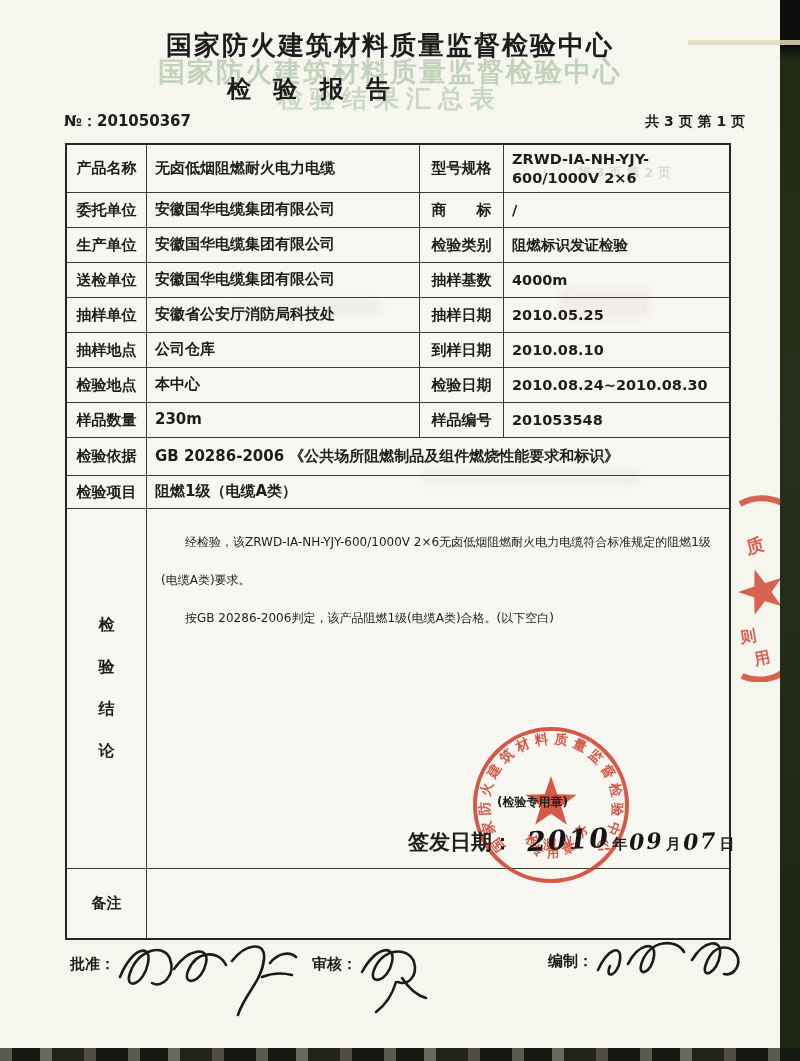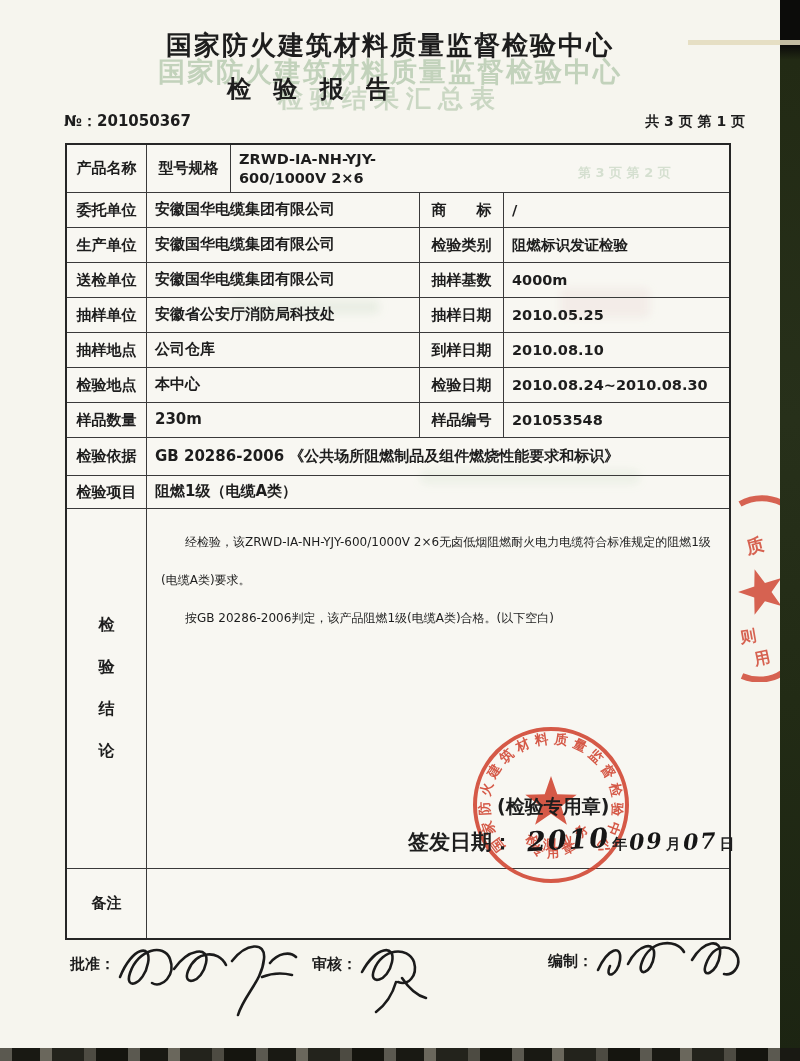--- a/index.html
+++ b/index.html
@@ -52,21 +52,21 @@
     font-size:15px; font-weight:600; line-height:1.3; }
   .lc2 { width:84px; flex:0 0 84px; display:flex; align-items:center; justify-content:center;
     font-size:15px; font-weight:bold; border-right:1px solid #3a3a3a; border-left:1px solid #3a3a3a; }
   .vc2 { width:226px; flex:0 0 226px; display:flex; align-items:center; padding:17px 8px;
     font-size:14.5px; font-weight:600; line-height:1.3; }
   .conc-label { flex-direction:column; justify-content:center; gap:21px; font-size:16px; }
   .conc-body { position:relative; display:block; padding:14px 14px 0 14px; }
   .conc-body p { text-indent:2em; font-size:12px; font-weight:400; line-height:38px; }
   
   .stamp { position:absolute; left:468px; top:722px; width:166px; height:166px; z-index:5; opacity:.85; }
-  .stamp-note { position:absolute; left:497px; top:794px; font-size:19px; font-weight:600; z-index:6; white-space:nowrap; }
+  .stamp-note { position:absolute; left:497px; top:794px; font-size:12px; font-weight:600; z-index:6; white-space:nowrap; }
   .issue-line { position:absolute; left:408px; top:824px; z-index:6; display:flex; align-items:baseline; white-space:nowrap; }
   .issue-label { font-size:21px; font-weight:bold; margin-right:14px; }
   .hw { font-family:"DejaVu Serif", serif; font-style:italic; font-weight:bold; font-size:27px;
     letter-spacing:2px; transform:rotate(-3deg); display:inline-block; color:#161616; }
   .dt { font-size:15px; font-weight:600; margin:0 2px; }
   .edge-stamp { position:absolute; left:736px; top:492px; width:46px; height:190px; z-index:7; opacity:.8; overflow:hidden; }
   
   .foot-label { position:absolute; font-size:15px; font-weight:bold; z-index:3; }
   .sig { position:absolute; z-index:4; }
   .sig path { fill:none; stroke:#1b1b1b; stroke-width:2.6; stroke-linecap:round; }
@@ -85,20 +85,21 @@
 
   <div class="hdr-title">国家防火建筑材料质量监督检验中心</div>
   <div class="hdr-report">检 验 报 告</div>
   <div class="hdr-no">№：201050367</div>
   <div class="hdr-page">共 3 页 第 1 页</div>
 
   <div class="tbl">
 
     <div class="trow r1">
       <div class="lc">产品名称</div>
+      <div class="vc" style="flex:0 0 273px;border-right:1px solid #3a3a3a;">无卤低烟阻燃耐火电力电缆</div>
       <div class="lc2" style="border-left:none;">型号规格</div>
       <div class="vc2">ZRWD-ⅠA-NH-YJY-600/1000V 2×6</div>
     </div>
 
     <div class="trow r35">
       <div class="lc">委托单位</div>
       <div class="vc" style="flex:0 0 273px;border-right:1px solid #3a3a3a;">安徽国华电缆集团有限公司</div>
       <div class="lc2" style="border-left:none;">商　　标</div>
       <div class="vc2">/</div>
     </div>

